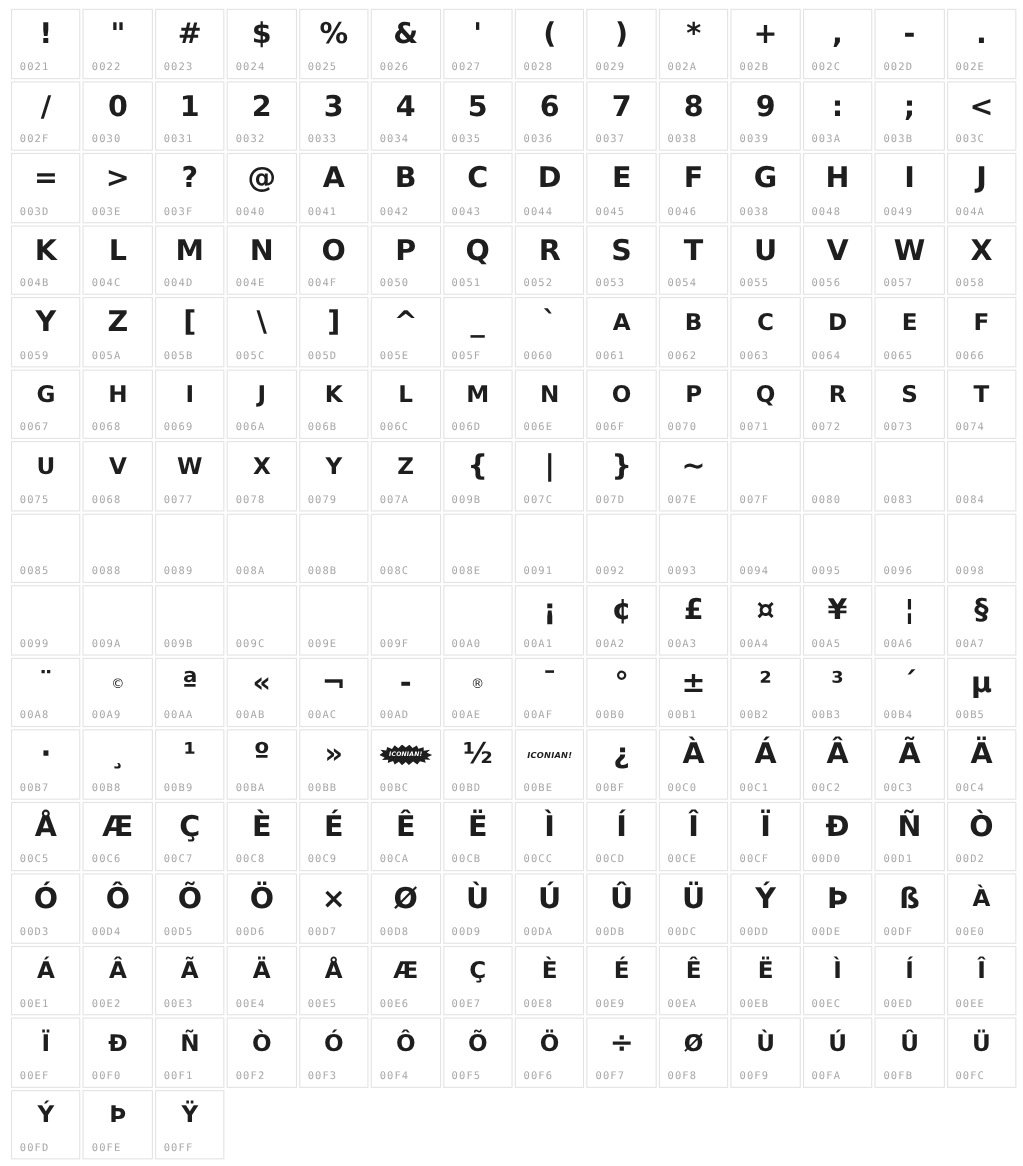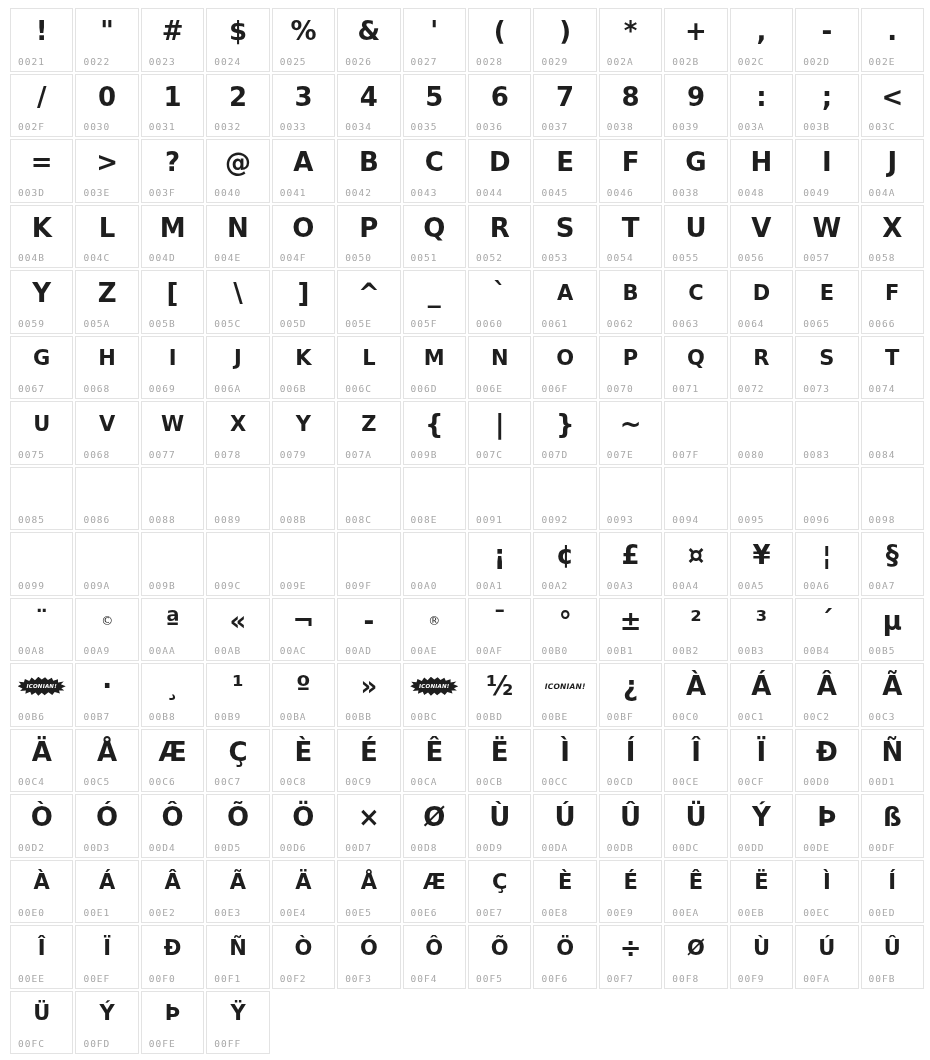--- a/index.html
+++ b/index.html
@@ -554,36 +554,36 @@
   <div class="cell">
     <div class="glyph"></div>
     <div class="code">0084</div>
   </div>
 
   <div class="cell">
     <div class="glyph"></div>
     <div class="code">0085</div>
   </div>
 
-  <div class="cell">
-    <div class="glyph"></div>
-    <div class="code">0086</div>
-  </div>
 
 
   <div class="cell">
     <div class="glyph"></div>
     <div class="code">0088</div>
   </div>
 
   <div class="cell">
     <div class="glyph"></div>
     <div class="code">0089</div>
   </div>
 
+  <div class="cell">
+    <div class="glyph"></div>
+    <div class="code">008A</div>
+  </div>
 
   <div class="cell">
     <div class="glyph"></div>
     <div class="code">008B</div>
   </div>
 
   <div class="cell">
     <div class="glyph"></div>
     <div class="code">008C</div>
   </div>
@@ -762,26 +762,20 @@
   <div class="cell">
     <div class="glyph normal">´</div>
     <div class="code">00B4</div>
   </div>
 
   <div class="cell">
     <div class="glyph normal">µ</div>
     <div class="code">00B5</div>
   </div>
 
-  <div class="cell">
-    <div class="glyph">
-        <span class="burst">ICONIAN!</span>
-      </div>
-    <div class="code">00B6</div>
-  </div>
 
   <div class="cell">
     <div class="glyph normal">·</div>
     <div class="code">00B7</div>
   </div>
 
   <div class="cell">
     <div class="glyph normal">¸</div>
     <div class="code">00B8</div>
   </div>

